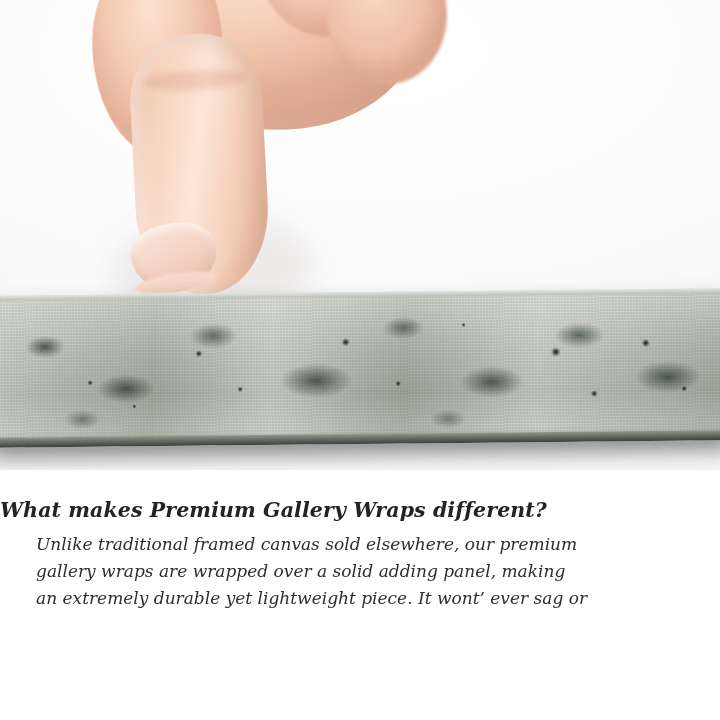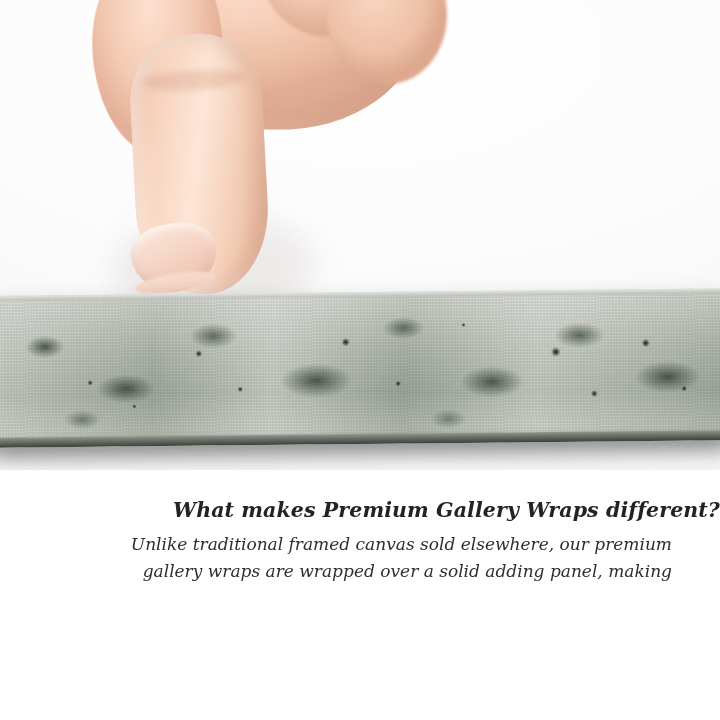--- a/index.html
+++ b/index.html
@@ -233,37 +233,37 @@
     background: linear-gradient(180deg, rgba(0,0,0,0.30) 0%, rgba(0,0,0,0) 100%);
     filter: blur(5px);
   }
 
   
   .caption {
     position: absolute;
     left: 0;
     top: 498px;
     width: 720px;
-    text-align: right;
+    text-align: left;
     color: #2b2b2b;
     font-family: "DejaVu Serif", serif;
     font-style: italic;
   }
   .caption-heading {
     font-size: 20.5px;
     font-weight: 700;
     letter-spacing: 0.1px;
     margin: 0 0 9px 0;
     color: #232323;
   }
   .caption-body {
     font-size: 17px;
     line-height: 27px;
     margin: 0;
-    padding: 0 48px;
+    padding: 0 36px;
     color: #2e2e2e;
   }
   .caption-body .line {
     display: block;
   }
 </style>
 </head>
 <body>
 
 <div class="stage">
@@ -291,16 +291,17 @@
       <div class="wrap-bottom-edge"></div>
     </div>
     <div class="wrap-under-shadow"></div>
   </div>
 
   <div class="caption">
     <div class="caption-heading">What makes Premium Gallery Wraps different?</div>
     <div class="caption-body">
       <span class="line">Unlike traditional framed canvas sold elsewhere, our premium</span>
       <span class="line">gallery wraps are wrapped over a solid adding panel, making</span>
+      <span class="line">an extremely durable yet lightweight piece. It wont’ ever sag or</span>
     </div>
   </div>
 
 </div>
 
 </body></html>

